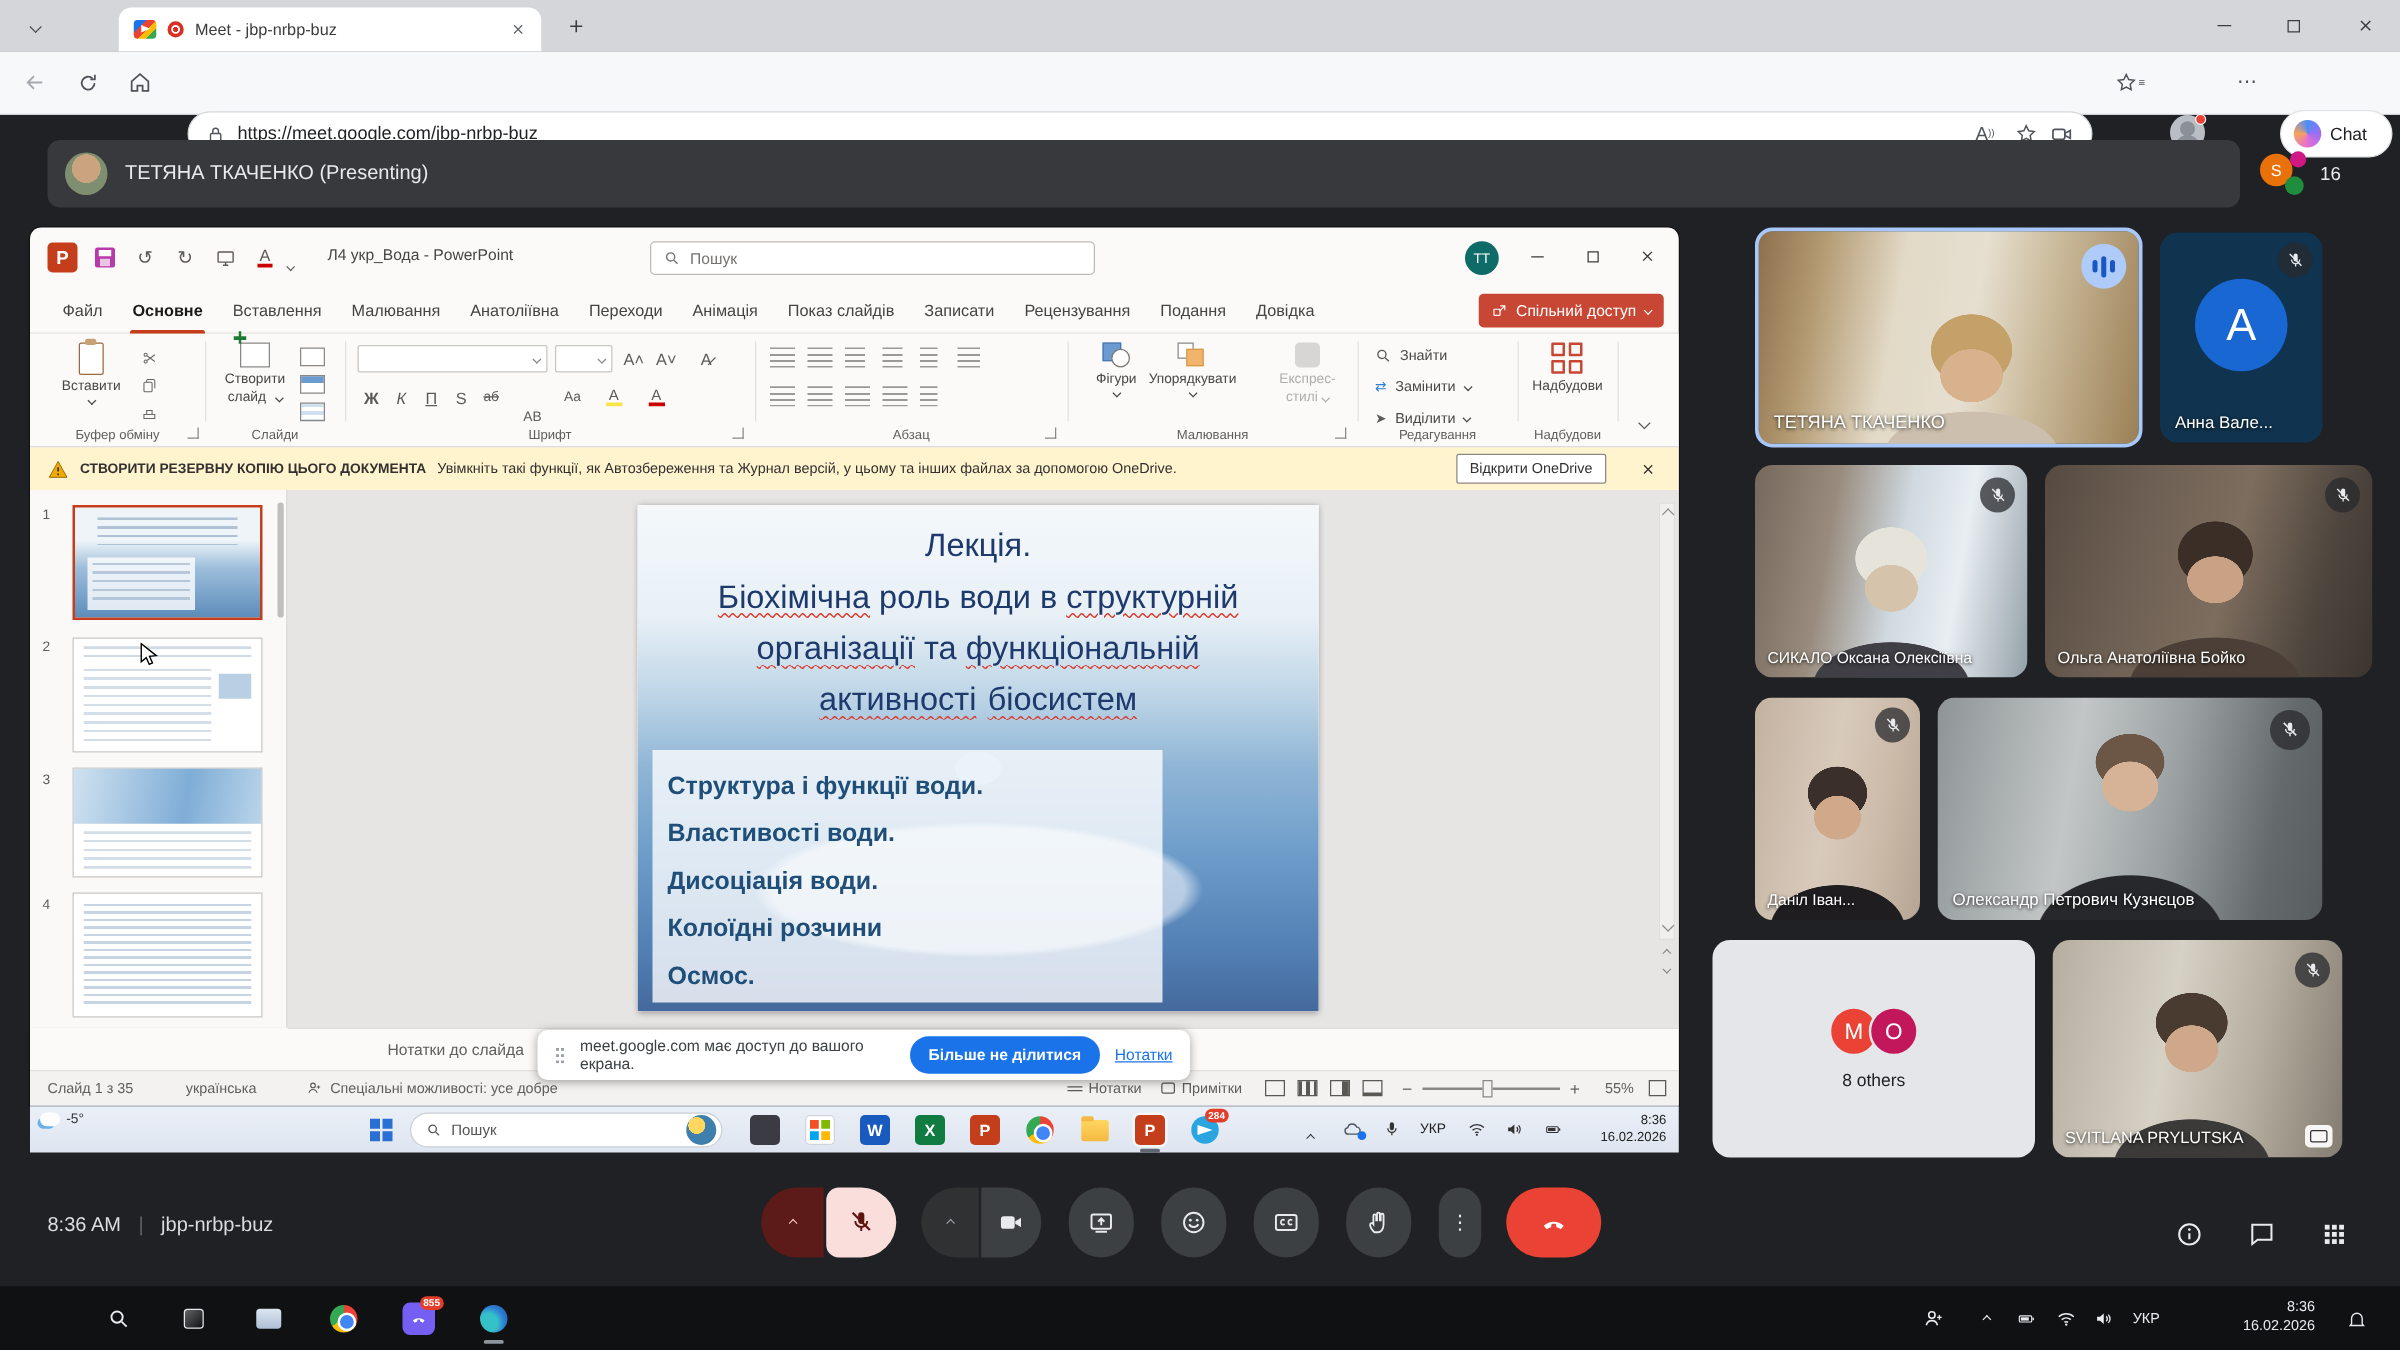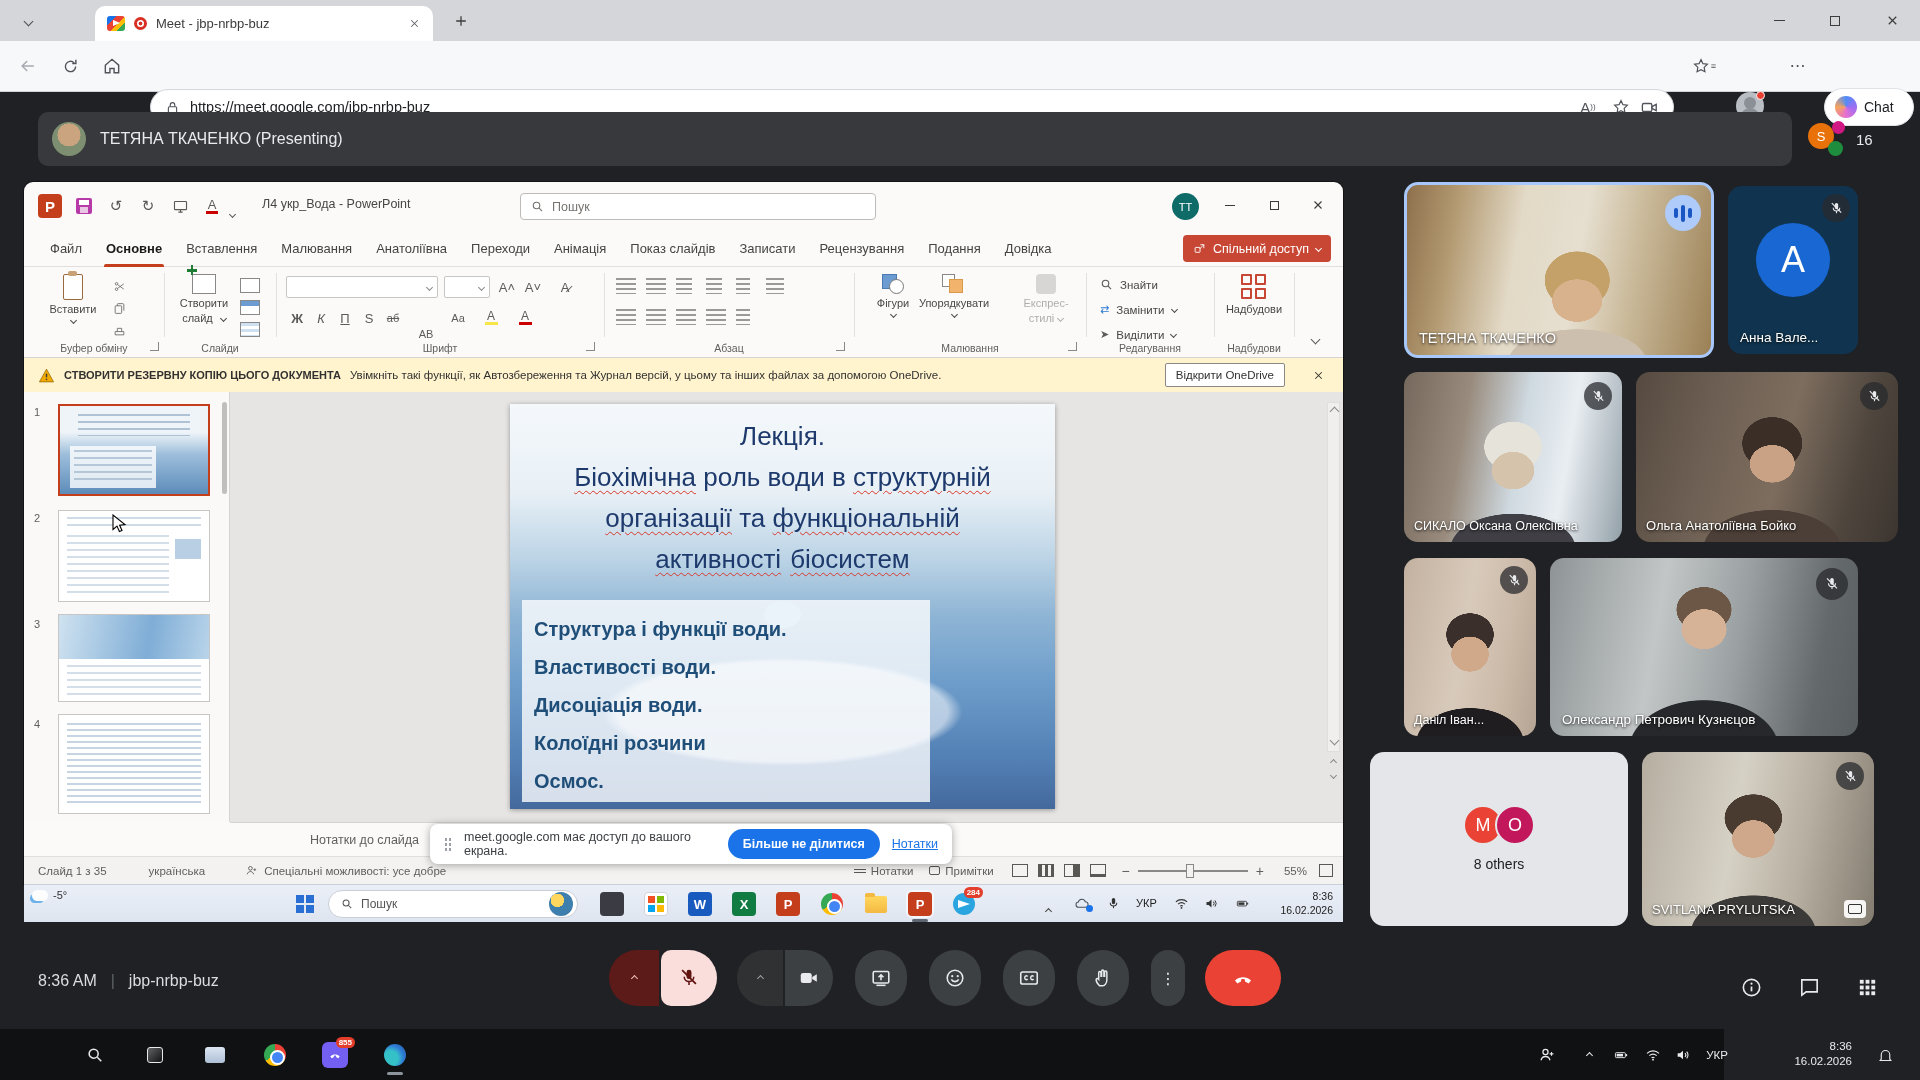--- a/index.html
+++ b/index.html
@@ -112,21 +112,21 @@
   .audiob i{width:4px;border-radius:2px;background:#1a56c4;display:block}
   .t-tet{background:radial-gradient(ellipse 40px 34px at 56% 68%,#d8b28d 62%,rgba(0,0,0,0) 63%),radial-gradient(ellipse 52px 46px at 56% 56%,#c3a168 62%,rgba(0,0,0,0) 63%),radial-gradient(ellipse 110px 52px at 56% 104%,#cdbfae 62%,rgba(0,0,0,0) 63%),linear-gradient(100deg,#8d6f4c 0%,#b39a72 16%,#e2d9c6 36%,#e6dfd0 55%,#cbbb9c 72%,#9b8055 100%)}
   .t-syk{background:radial-gradient(ellipse 34px 30px at 50% 58%,#d6c3ab 62%,transparent 63%),radial-gradient(ellipse 46px 40px at 50% 44%,#e6e3da 62%,transparent 63%),radial-gradient(ellipse 100px 56px at 50% 104%,#3f3f45 62%,transparent 63%),linear-gradient(100deg,#75685c 0%,#998c7e 28%,#cfd9e0 52%,#e9eef2 72%,#93a0a8 100%)}
   .t-olh{background:radial-gradient(ellipse 36px 30px at 52% 54%,#c9a184 62%,transparent 63%),radial-gradient(ellipse 48px 42px at 52% 42%,#3a2e26 62%,transparent 63%),radial-gradient(ellipse 110px 62px at 52% 104%,#4c3f37 62%,transparent 63%),linear-gradient(105deg,#564a40 0%,#6e6054 30%,#7d6d5e 55%,#4f463e 80%,#3c352f 100%)}
   .t-dan{background:radial-gradient(ellipse 30px 28px at 50% 54%,#d0a98a 62%,transparent 63%),radial-gradient(ellipse 38px 34px at 50% 43%,#3a2f2a 62%,transparent 63%),radial-gradient(ellipse 86px 56px at 50% 104%,#201d20 62%,transparent 63%),linear-gradient(100deg,#c3b1a0 0%,#d8cabb 45%,#cbb9a8 75%,#b5a393 100%)}
   .t-olk{background:radial-gradient(ellipse 36px 32px at 50% 40%,#d6b296 62%,transparent 63%),radial-gradient(ellipse 44px 36px at 50% 29%,#6c5747 62%,transparent 63%),radial-gradient(ellipse 120px 80px at 50% 108%,#26282b 62%,transparent 63%),linear-gradient(100deg,#8e9496 0%,#c2c6c6 35%,#9aa0a2 60%,#64696b 85%,#585d60 100%)}
   .t-svi{background:radial-gradient(ellipse 34px 30px at 48% 50%,#cfa78a 62%,transparent 63%),radial-gradient(ellipse 46px 38px at 48% 38%,#4a3b31 62%,transparent 63%),radial-gradient(ellipse 100px 60px at 48% 104%,#3c3a38 62%,transparent 63%),linear-gradient(100deg,#b5ada0 0%,#d6d1c5 40%,#b7afa1 68%,#837c70 100%)}
   
   .ctl{position:absolute;top:950px;height:56px;background:#3c4043;color:#e8eaed;display:flex;align-items:center;justify-content:center}
   
-  .staskbar{position:absolute;left:0;top:1029px;width:1724px;height:51px;background:#101113;color:#e8eaed}
+  .staskbar{position:absolute;left:0;top:1029px;width:1920px;height:51px;background:#101113;color:#e8eaed}
   .sico{position:absolute;top:13px;width:26px;height:26px;display:flex;align-items:center;justify-content:center}
 </style>
 </head>
 <body>
 
 <svg width="0" height="0" style="position:absolute">
   <defs>
     <symbol id="i-x" viewBox="0 0 20 20">
         <path d="M5 5L15 15M15 5L5 15" stroke="currentColor" stroke-width="1.6" fill="none"></path>
       </symbol>

